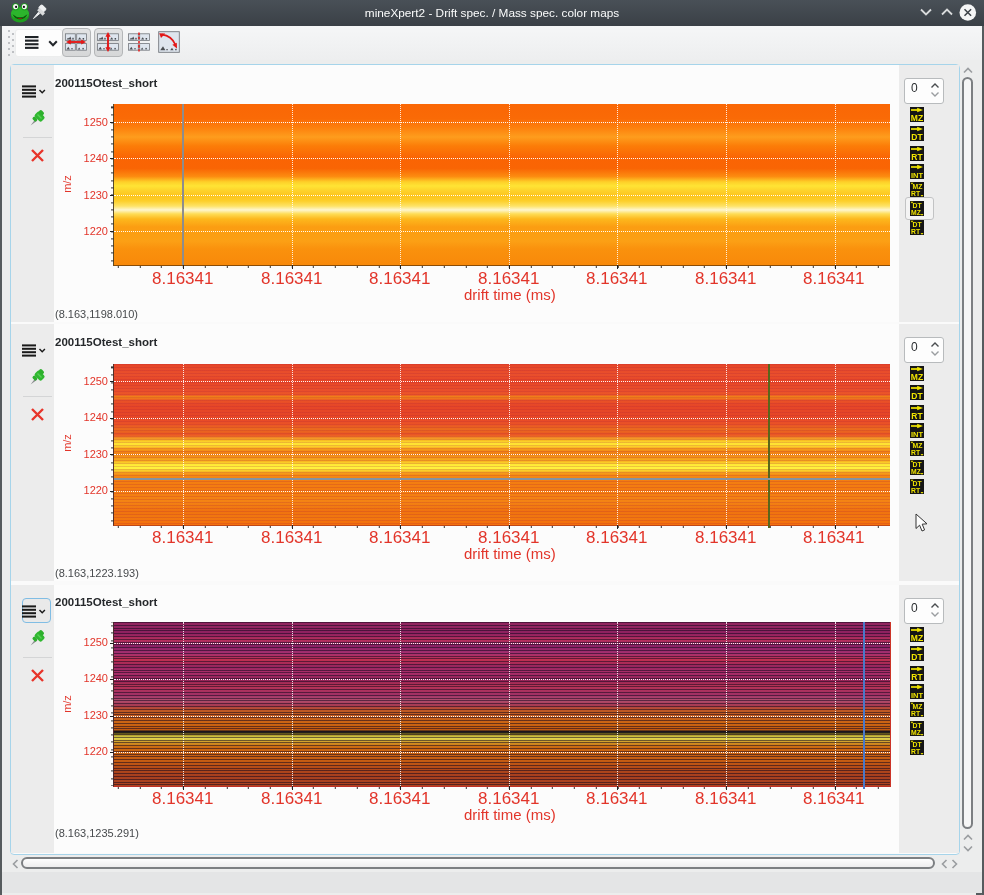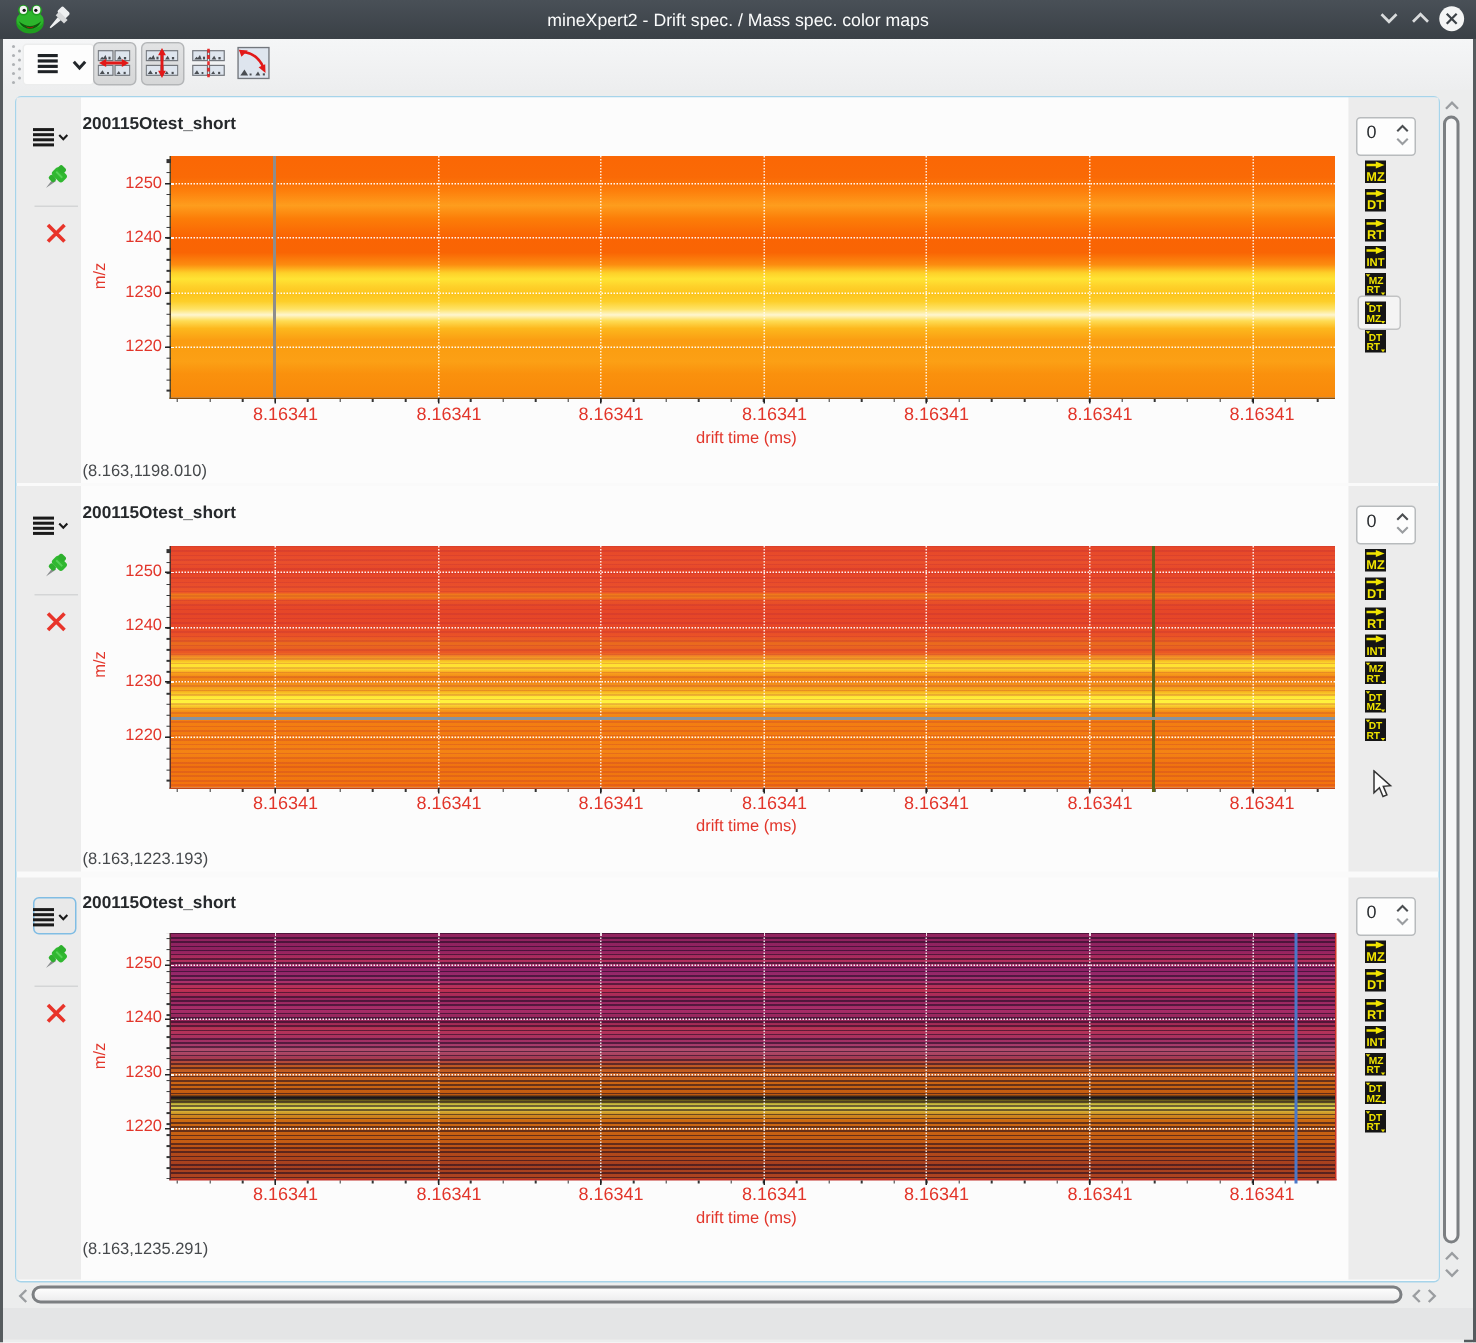--- a/index.html
+++ b/index.html
@@ -25,23 +25,23 @@
 #container{position:absolute;left:8px;top:4px;width:950px;height:791px;box-sizing:border-box;
   background:#fafafa;border:1.5px solid #a6d4ea;border-radius:4px;}
 .panel-left{position:absolute;left:9px;width:43px;background:#ececec;}
 .panel-right{position:absolute;left:897px;width:60px;background:#ececec;}
 .panel-center{position:absolute;left:52px;width:845px;background:#fcfcfc;}
 .ptitle{position:absolute;left:53px;font-size:11.5px;font-weight:bold;color:#26292c;}
 .coords{position:absolute;left:53px;font-size:11px;color:#46494c;}
 .plot{position:absolute;left:111px;width:776px;}
 .gl-h{position:absolute;left:0;width:776px;height:0;border-top:1.6px dotted rgba(255,255,255,0.95);}
 .gl-v{position:absolute;top:0;width:0;border-left:1.4px dotted rgba(255,255,255,0.85);}
-.xlab{position:absolute;width:60px;text-align:right;font-size:12px;color:#e2352a;}
+.xlab{position:absolute;width:60px;text-align:right;font-size:17px;color:#e2352a;}
 .ylab{position:absolute;width:40px;text-align:right;font-size:11px;color:#e2352a;}
-.axlab{position:absolute;font-size:11px;color:#e2352a;}
+.axlab{position:absolute;font-size:15px;color:#e2352a;}
 .mz{position:absolute;font-size:11px;color:#e2352a;transform:rotate(-90deg);}
 .spin{position:absolute;width:38px;height:24px;background:#fdfdfd;border:1px solid #b8bbbd;border-radius:3px;}
 .mini{position:absolute;width:14px;height:15px;background:#151515;overflow:hidden;}
 .mini svg{position:absolute;left:0;top:0;}
 .splitdots{position:absolute;color:#8f9295;font-size:10px;letter-spacing:1px;}
 .tickx{position:absolute;bottom:-4px;width:1px;height:4px;background:#222;}
 .ticky{position:absolute;left:-4px;width:4px;height:1px;background:#222;}
 .minx{position:absolute;bottom:-3px;left:0;width:776px;height:2.5px;
   background:repeating-linear-gradient(to right,#333 0 1px,rgba(0,0,0,0) 1px 21.72px);
   background-position:3.8px 0;}

